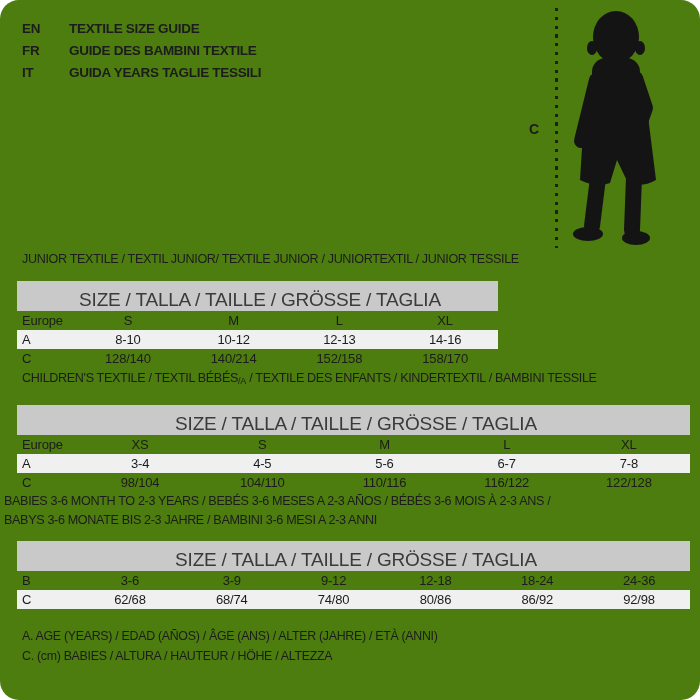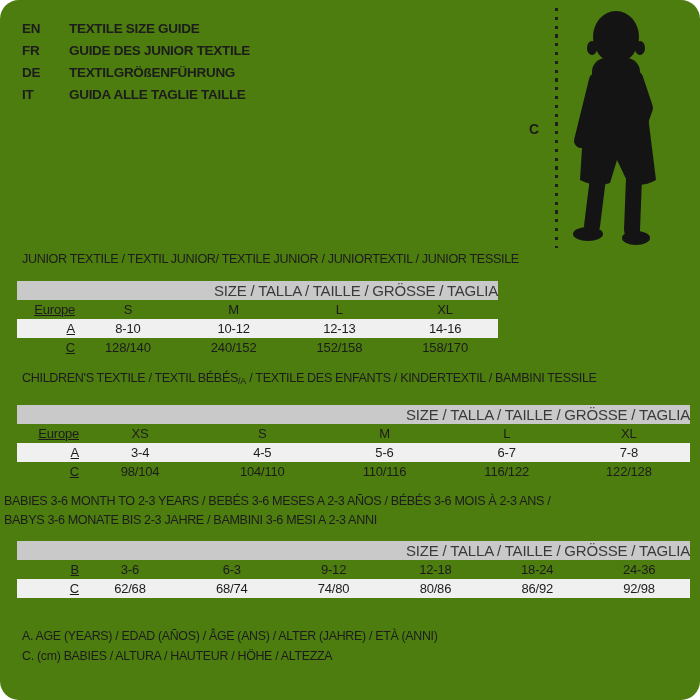--- a/index.html
+++ b/index.html
@@ -23,52 +23,48 @@
   #sec1{left:22px;top:252px;}
   #sec2{left:22px;top:371px;}
   #sec3{left:4px;top:492px;line-height:18.5px;}
   .sub{font-size:9px;vertical-align:-2px;letter-spacing:-0.2px;}
   
   table.size{position:absolute;border-collapse:collapse;table-layout:fixed;font-size:13px;letter-spacing:-0.2px;}
   #t1{left:17px;top:281px;width:481px;}
   #t2{left:17px;top:405px;width:673px;}
   #t3{left:17px;top:541px;width:673px;}
   table.size th{
-    background:#c9c9c9;font-weight:normal;text-align:right;height:19px;
-    padding:0 0 0 5px;font-size:15px;color:#3a3a3a;letter-spacing:-0.2px;
+    background:#c9c9c9;font-weight:normal;text-align:center;height:19px;
+    padding:8px 0 0 5px;font-size:19px;color:#3a3a3a;letter-spacing:-0.2px;
   }
   table.size td{height:19px;padding:0;text-align:center;}
-  table.size td.lbl{text-align:right;padding-left:5px;text-decoration:underline;}
+  table.size td.lbl{text-align:left;padding-left:5px;}
   table.size tr.shaded td{background:#f0f0f0;}
   #t1 col.lblcol{width:58px;}
   #t2 col.lblcol,#t3 col.lblcol{width:62px;}
   
   .legend{position:absolute;left:22px;top:627px;font-weight:normal;font-size:12.4px;letter-spacing:-0.3px;line-height:19.7px;white-space:nowrap;}
 </style>
 </head>
 <body>
 
 <div id="canvas">
 
   <div class="lang-list">
     <div class="lang-row">
       <span class="lang-code">EN</span>
       <span>TEXTILE SIZE GUIDE</span>
     </div>
     <div class="lang-row">
       <span class="lang-code">FR</span>
-      <span>GUIDE DES JUNIOR TEXTILE</span>
-    </div>
-    <div class="lang-row">
-      <span class="lang-code">DE</span>
-      <span>TEXTILGRÖßENFÜHRUNG</span>
+      <span>GUIDE DES BAMBINI TEXTILE</span>
     </div>
     <div class="lang-row">
       <span class="lang-code">IT</span>
-      <span>GUIDA ALLE TAGLIE TAILLE</span>
+      <span>GUIDA YEARS TAGLIE TESSILI</span>
     </div>
   </div>
 
   <div class="measure-line"></div>
   <div class="measure-label">C</div>
   <svg class="silhouette" viewBox="0 0 96 240" aria-hidden="true">
     <g fill="#141414" stroke="none">
       <ellipse cx="44" cy="29" rx="23" ry="26"></ellipse>
       <ellipse cx="20" cy="40" rx="5" ry="7"></ellipse>
       <ellipse cx="68" cy="40" rx="5" ry="7"></ellipse>
@@ -110,21 +106,21 @@
       <tr class="shaded">
         <td class="lbl">A</td>
         <td>8-10</td>
         <td>10-12</td>
         <td>12-13</td>
         <td>14-16</td>
       </tr>
       <tr>
         <td class="lbl">C</td>
         <td>128/140</td>
-        <td>240/152</td>
+        <td>140/214</td>
         <td>152/158</td>
         <td>158/170</td>
       </tr>
     </tbody>
   </table>
 
   <div id="sec2" class="sec-title">
     <span>CHILDREN'S TEXTILE / TEXTIL BÉBÉS</span><span class="sub">/A</span><span> / TEXTILE DES ENFANTS / KINDERTEXTIL / BAMBINI TESSILE</span>
   </div>
   <table id="t2" class="size">
@@ -185,21 +181,21 @@
       </colgroup>
     <thead>
       <tr>
           <th colspan="7">SIZE / TALLA / TAILLE / GRÖSSE / TAGLIA</th>
         </tr>
     </thead>
     <tbody>
       <tr>
         <td class="lbl">B</td>
         <td>3-6</td>
-        <td>6-3</td>
+        <td>3-9</td>
         <td>9-12</td>
         <td>12-18</td>
         <td>18-24</td>
         <td>24-36</td>
       </tr>
       <tr class="shaded">
         <td class="lbl">C</td>
         <td>62/68</td>
         <td>68/74</td>
         <td>74/80</td>

